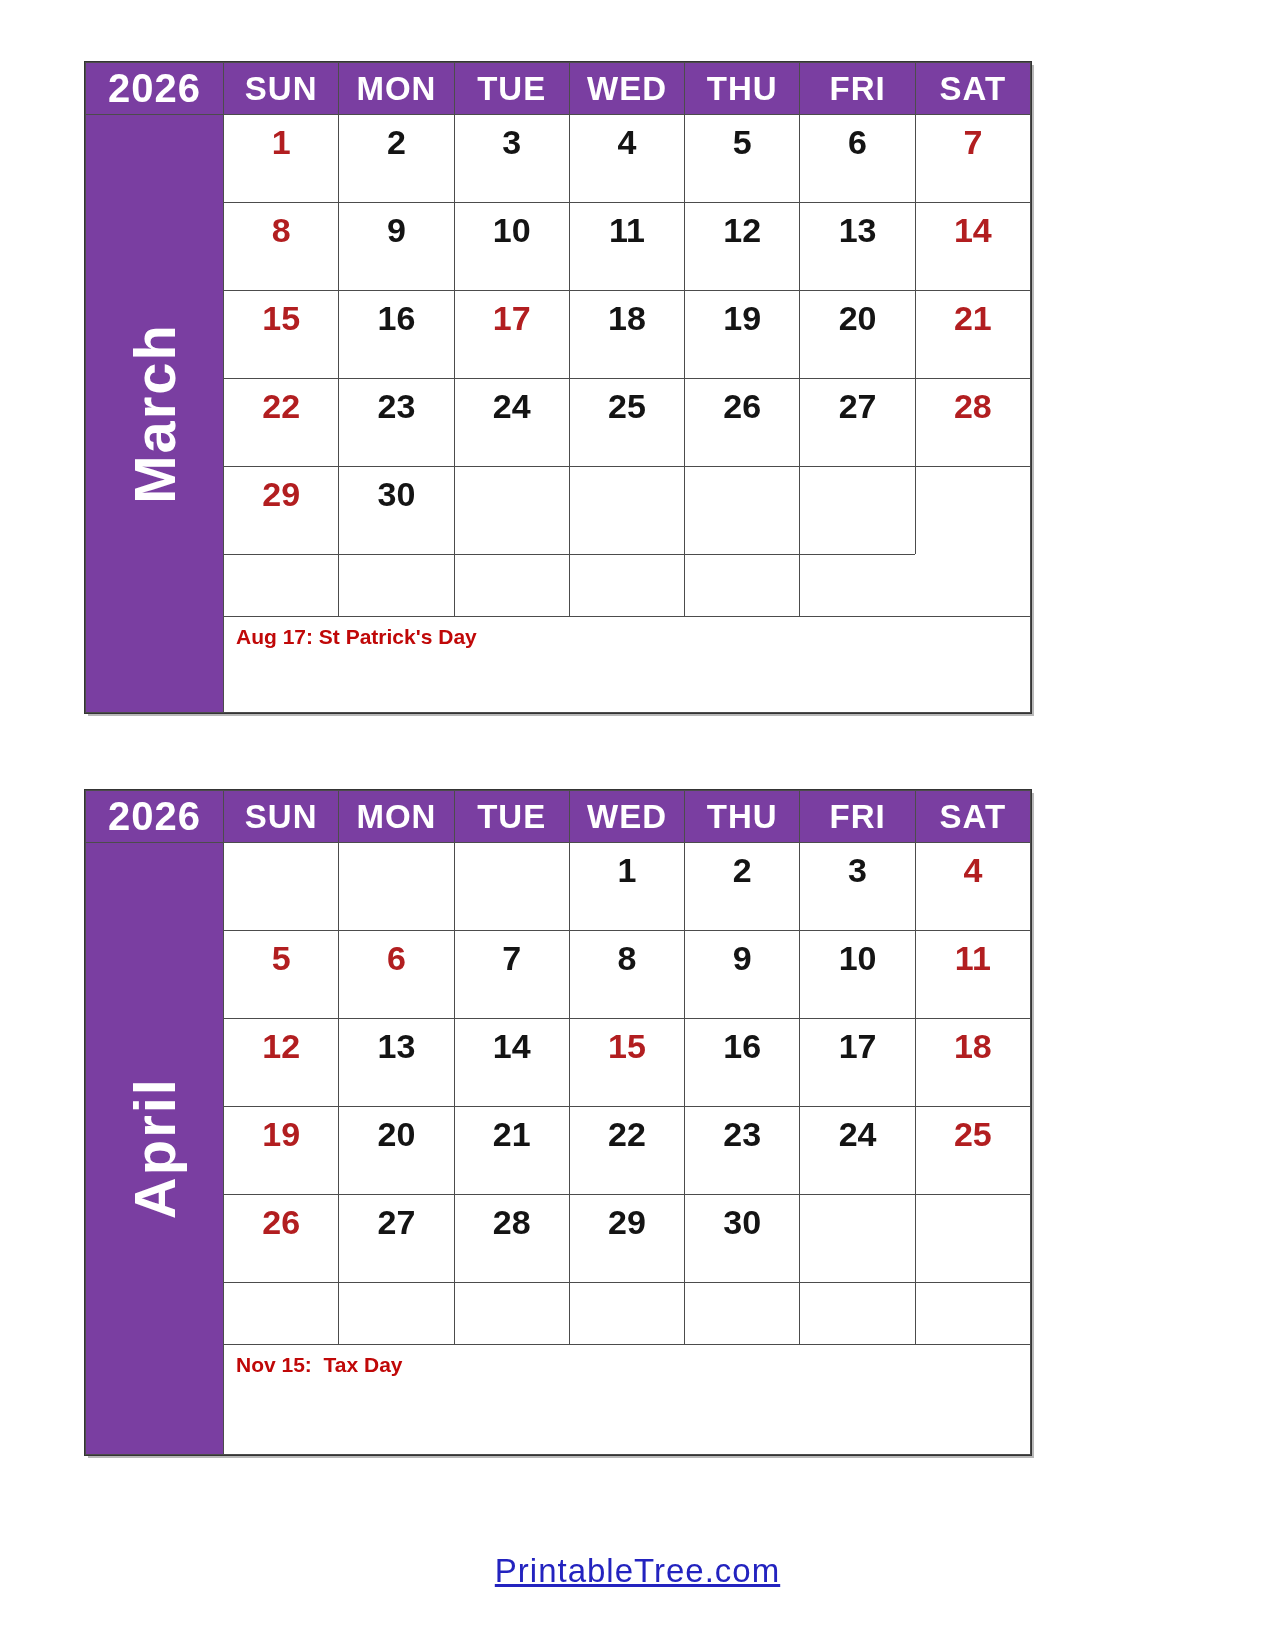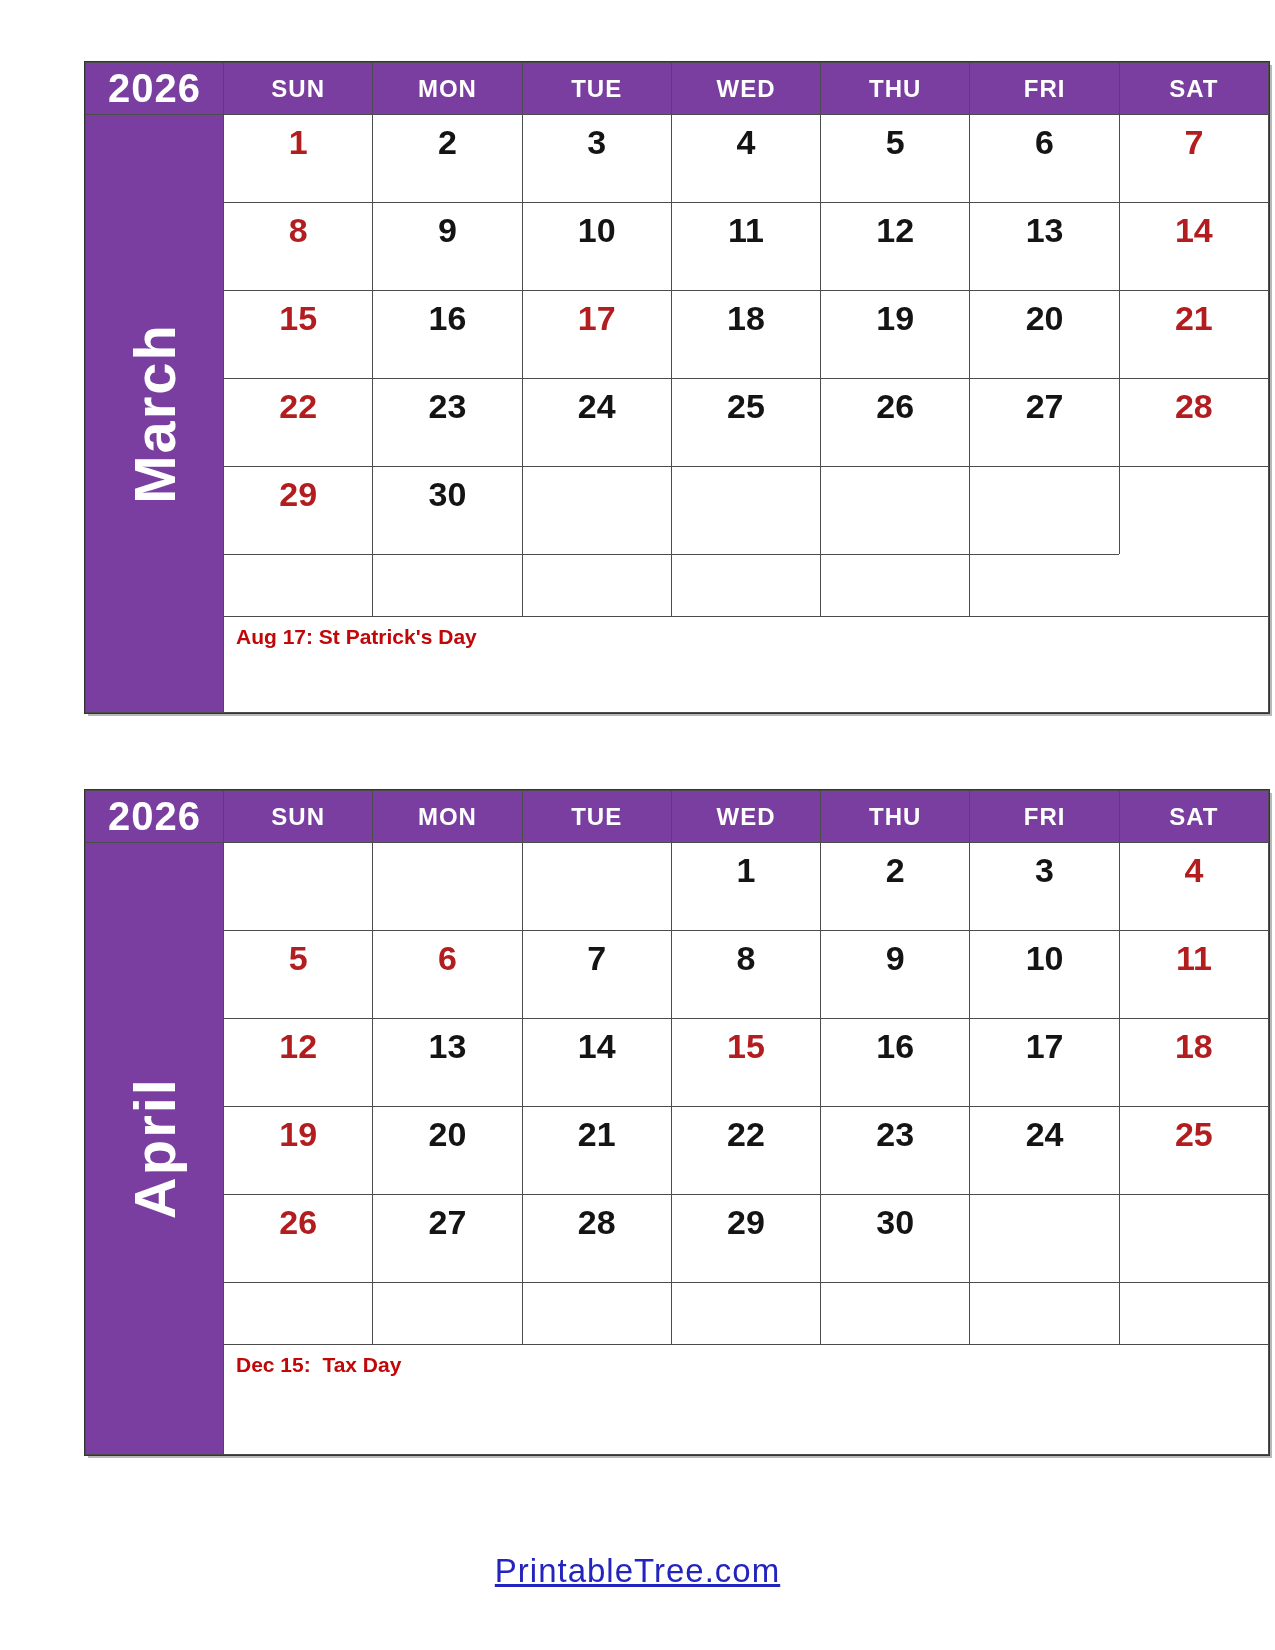--- a/index.html
+++ b/index.html
@@ -12,21 +12,21 @@
     --link:#2323BF;
   }
   *{box-sizing:border-box;margin:0;padding:0;}
   html,body{width:1275px;height:1650px;background:#ffffff;
     font-family:"Liberation Sans", sans-serif;}
   body{position:relative;overflow:hidden;}
 
   .cal{
     position:absolute;
     left:85px;
-    width:1184px;
+    width:946px;
     display:grid;
     grid-template-columns:138px repeat(7,1fr);
     grid-template-rows:52px repeat(5,88px) 62px 96px;
     border-right:1px solid var(--border);
     border-bottom:1px solid var(--border);
     outline:1px solid var(--frame);
     box-shadow:3px 3px 0 rgba(125,125,125,.55);
     background:#fff;
   }
   .cal.march{top:62px;}
@@ -36,21 +36,21 @@
     border-left:1px solid var(--border);
     border-top:1px solid var(--border);
   }
   .hdr{
     background:var(--purple);
     color:#fff;
     display:flex;align-items:center;justify-content:center;
     font-weight:bold;
   }
   .year{font-size:40px;letter-spacing:1px;}
-  .dow{font-size:24px;letter-spacing:1px;}
+  .dow{font-size:33px;letter-spacing:1px;}
 
   .sidebar{
     grid-column:1;
     grid-row:2 / 9;
     background:var(--purple);
     display:flex;align-items:center;justify-content:center;
   }
   .month-label{
     color:#fff;
     font-weight:bold;
@@ -208,19 +208,19 @@
     <div class="cell day"></div>
     <div class="cell day"></div>
     <div class="cell day"></div>
     <div class="cell day"></div>
     <div class="cell day"></div>
     <div class="cell day"></div>
     <div class="cell day"></div>
     <div class="cell day"></div>
     <div class="cell day"></div>
     <div class="cell notes">
-      <div class="note-line">Dec 15:  Tax Day</div>
+      <div class="note-line">Nov 15:  Tax Day</div>
     </div>
 </section>
 
 <div class="footer">
   <a href="#">PrintableTree.com</a>
 </div>
 
 </body></html>

